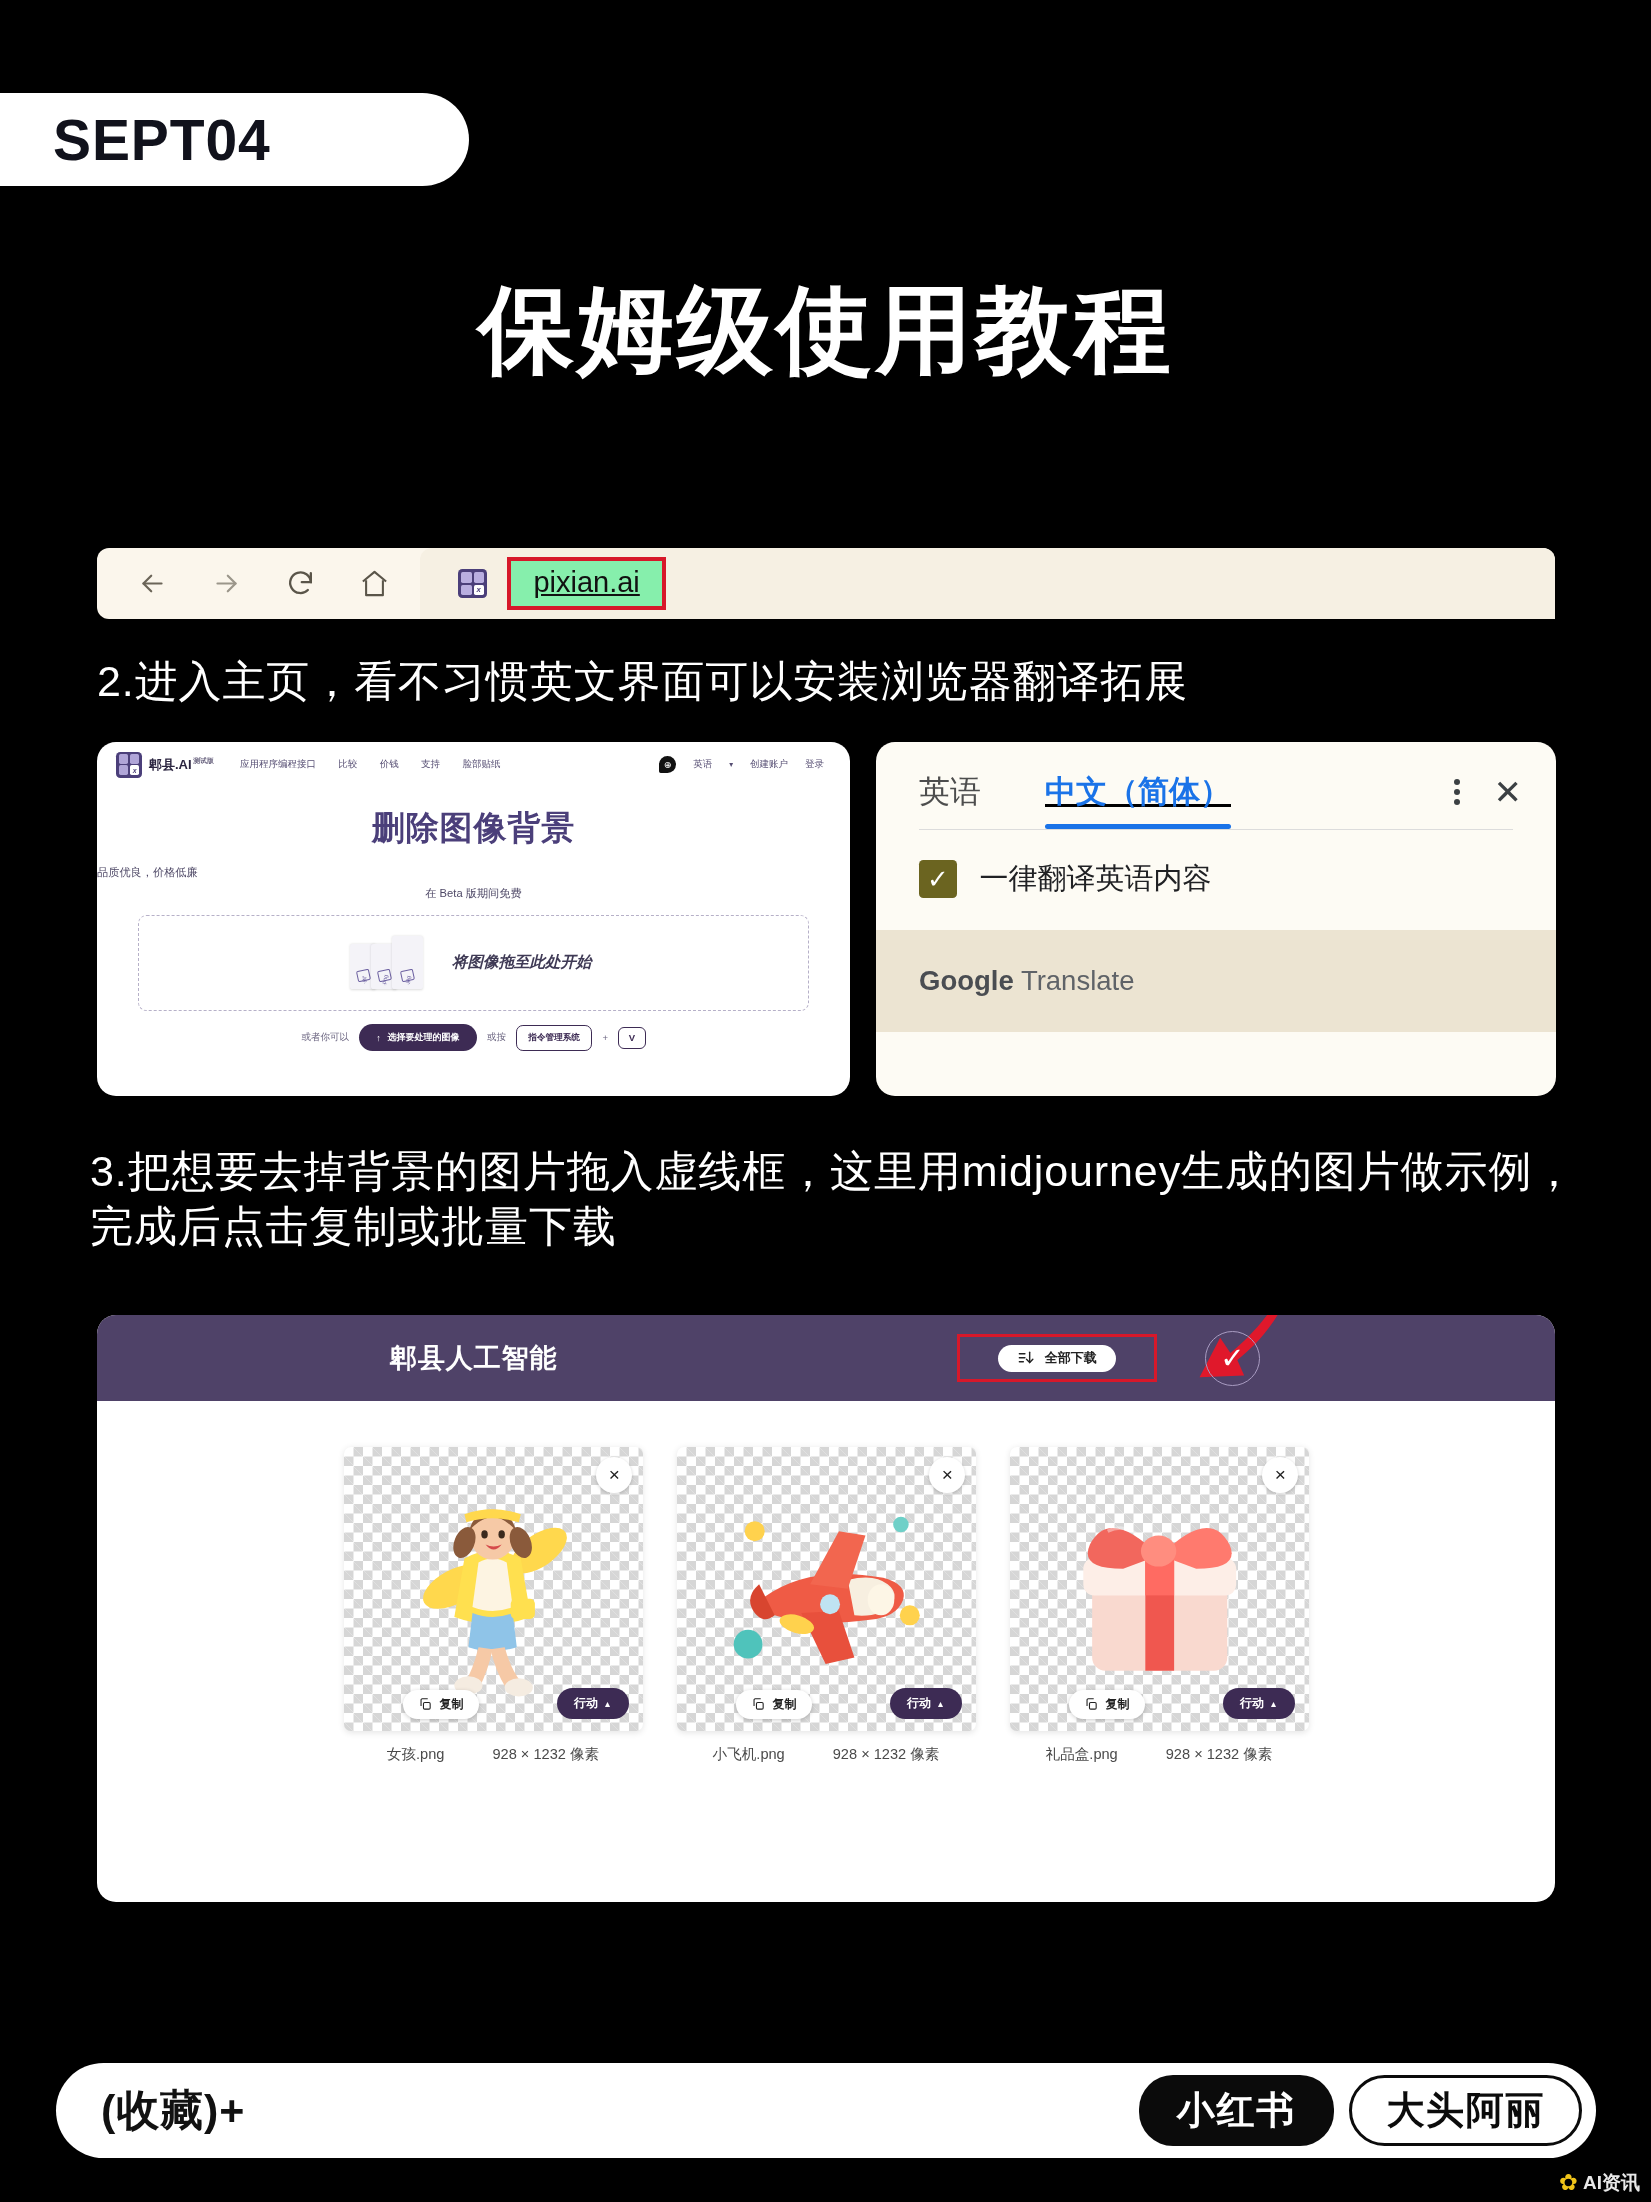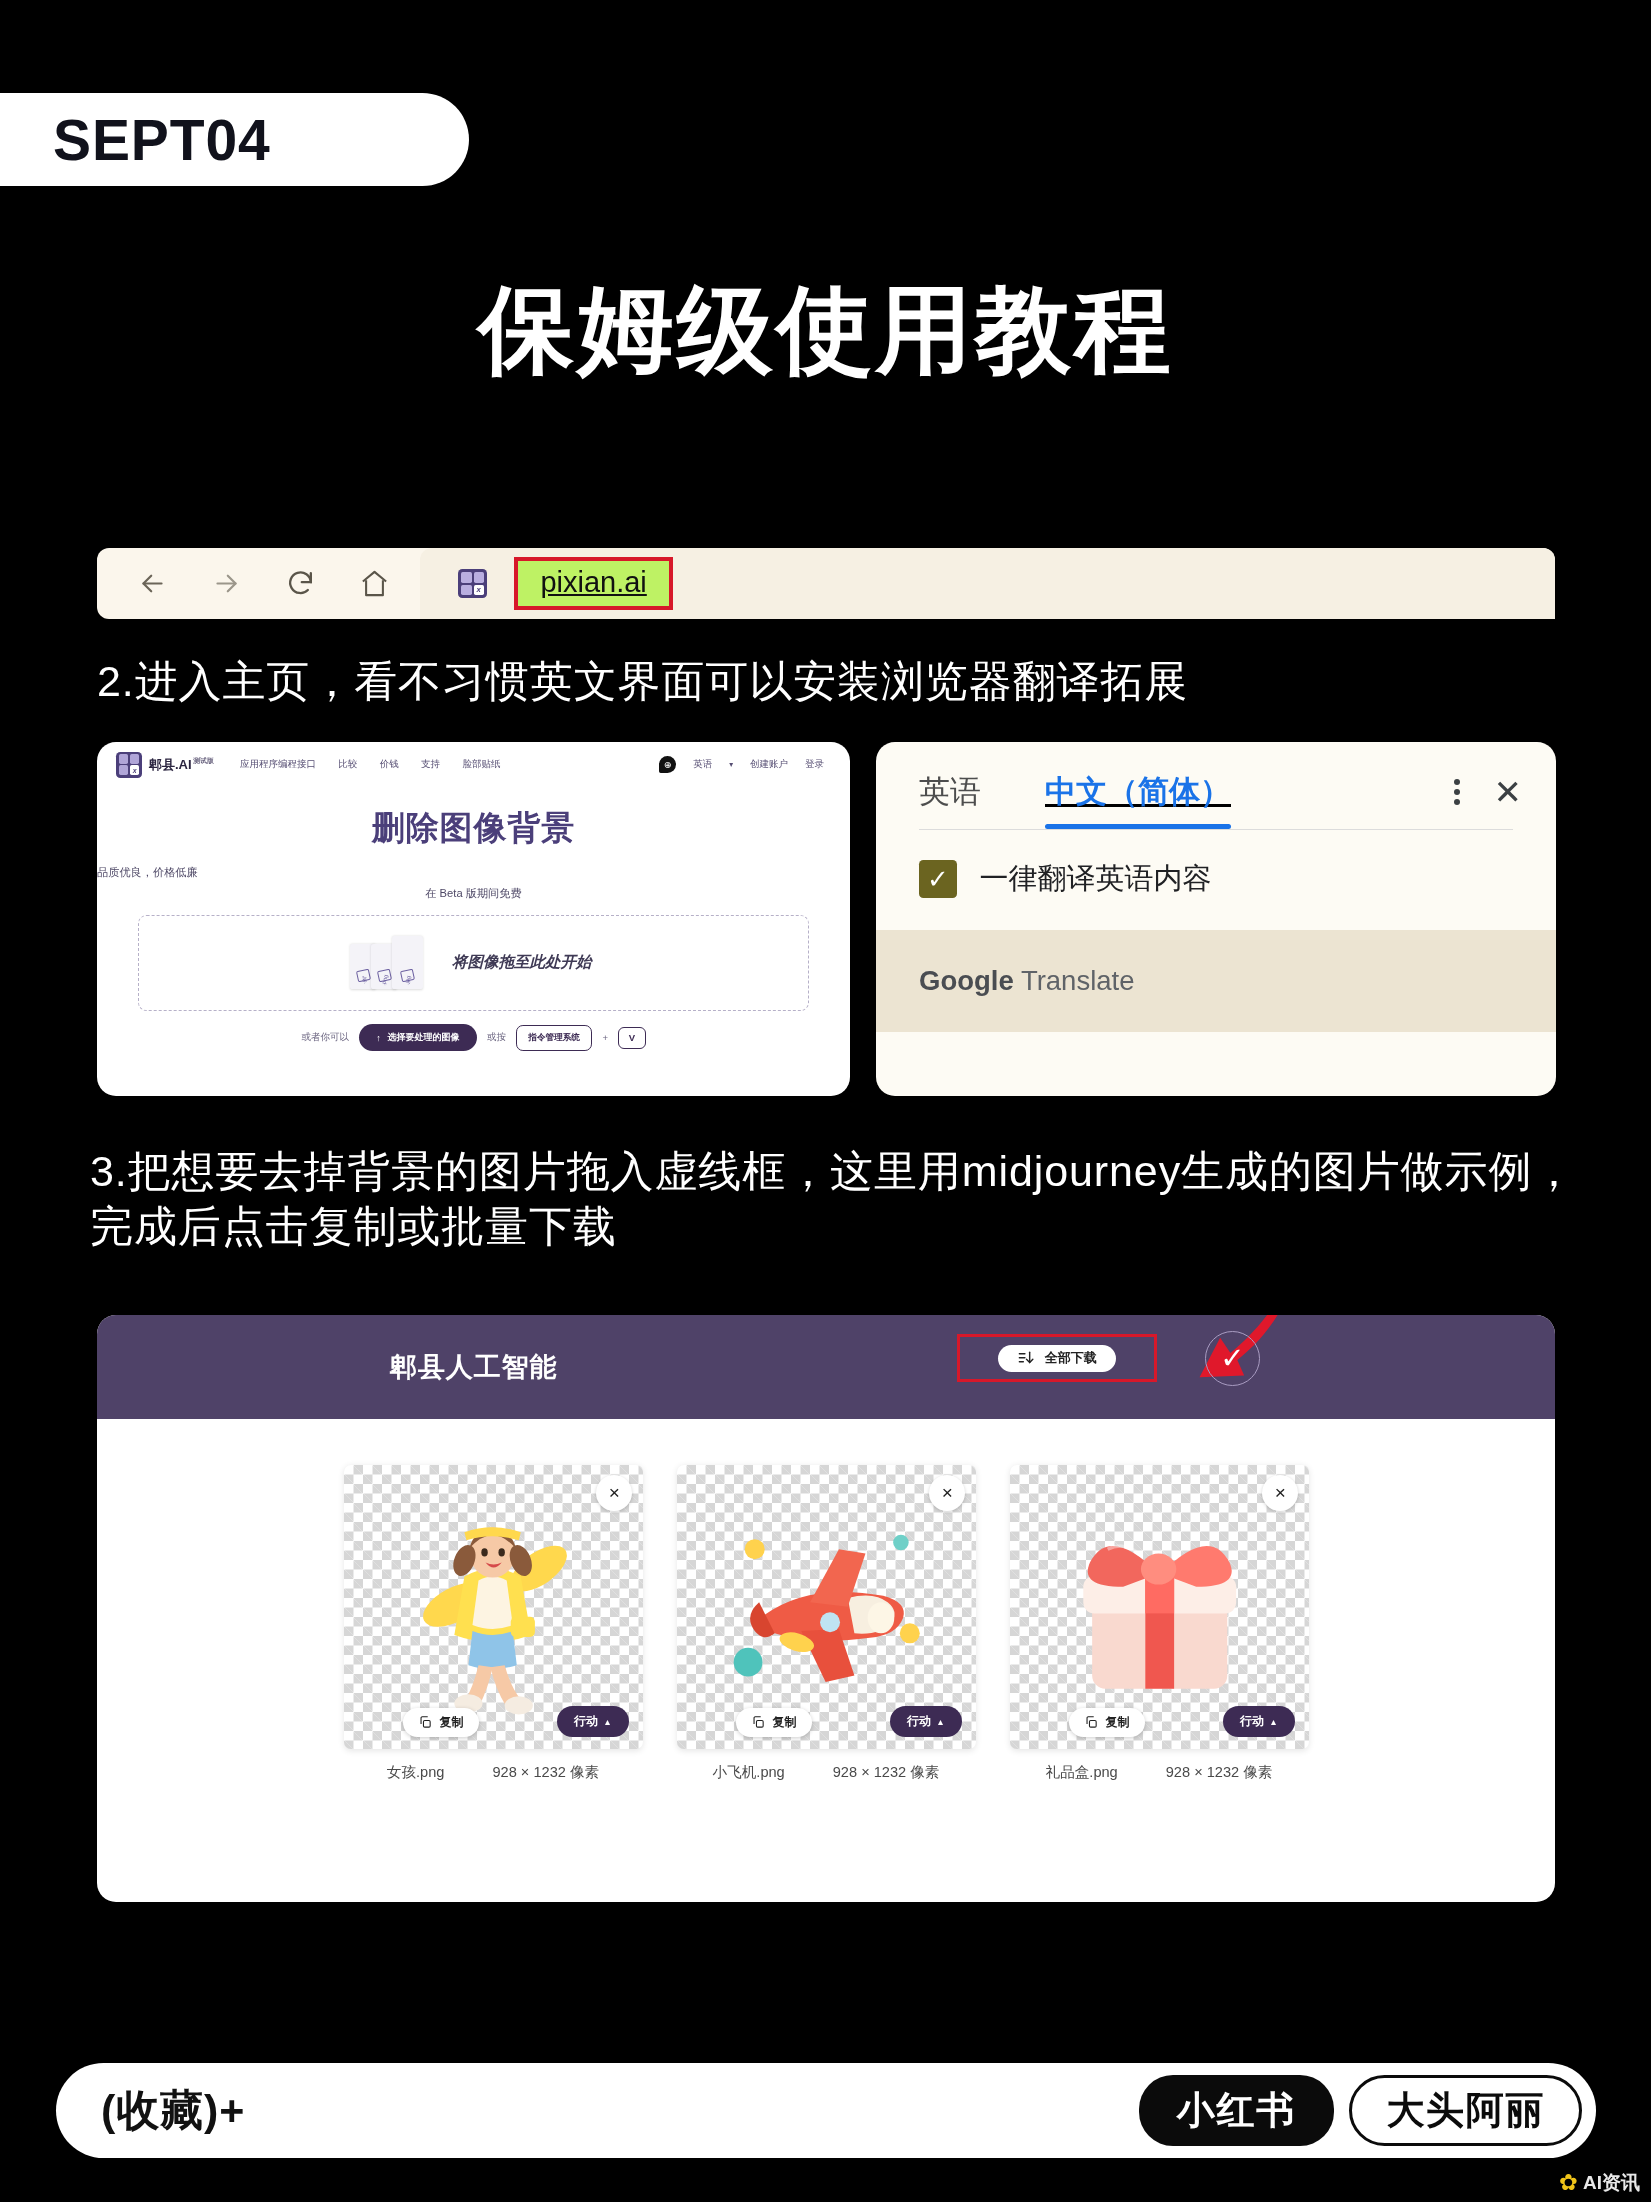--- a/index.html
+++ b/index.html
@@ -54,22 +54,22 @@
   .fav-ic {
     width: 29px; height: 29px; border-radius: 4.3px;
     background: #4b3f7a; position: relative; flex: none;
   }
   .fav-ic i { position:absolute; background:#b9aee0; width:10.3px; height:10.3px; border-radius:1.7px; }
   .fav-ic i:nth-child(1){ left:3.4px; top:3.4px;}
   .fav-ic i:nth-child(2){ left:15.5px; top:3.4px;}
   .fav-ic i:nth-child(3){ left:3.4px; top:15.5px;}
   .fav-ic i:nth-child(4){ left:15.5px; top:15.5px; background:#ffffff; color:#4b3f7a; font-size:8.6px; }
   .url-box {
-    margin-left: 27px;
-    border: 4.3px solid #d7182a; background: #bef264;
+    margin-left: 20px;
+    border: 4.3px solid #d7182a; background: #86efac;
     padding: 5.2px 22.4px 6.9px 22.4px;
     display: flex; align-items: center;
   }
   .url-text {
     font-size: 29px; color: #111; text-decoration: underline;
     font-family: "Liberation Sans", sans-serif;
   }
 
   
   .step-text {
@@ -158,21 +158,21 @@
     background:#ece4d2; height: 102px; display:flex; align-items:center; padding-left:43px;
   }
   .gt-brand{ font-size:27.5px; color:#5f6368; }
   .gt-brand b{ font-weight:700; color:#4a4d52;}
 
   
   #result-panel{
     position:absolute; left:97px; top:1315px; width:1458px; height:587px;
     background:#ffffff; border-radius:19px; overflow:hidden;
   }
-  .rp-head{ height:104px; background:#4f4268; display:flex; align-items:center; position:relative;}
+  .rp-head{ height:86px; background:#4f4268; display:flex; align-items:center; position:relative;}
   .rp-title{ color:#fff; font-size:27px; font-weight:700; margin-left:293px; letter-spacing:0.9px;}
   .dl-wrap{ position:absolute; left:860px; top:19px; border:3.4px solid #d7182a; width:200px; height:48px;
             display:flex; align-items:center; justify-content:center; }
   .dl-btn{ background:#fff; border-radius:34px; padding:4px 19px; display:flex; align-items:center; gap:8.6px; }
   .dl-btn .lbl{ font-size:13px; font-weight:700; color:#222; }
   .check-circle{
     position:absolute; left:1108px; top:15.5px; width:55px;height:55px;border-radius:50%;
     border:1.7px solid #a99cc2; display:flex;align-items:center;justify-content:center;
     color:#fff; font-size:29px;
   }

